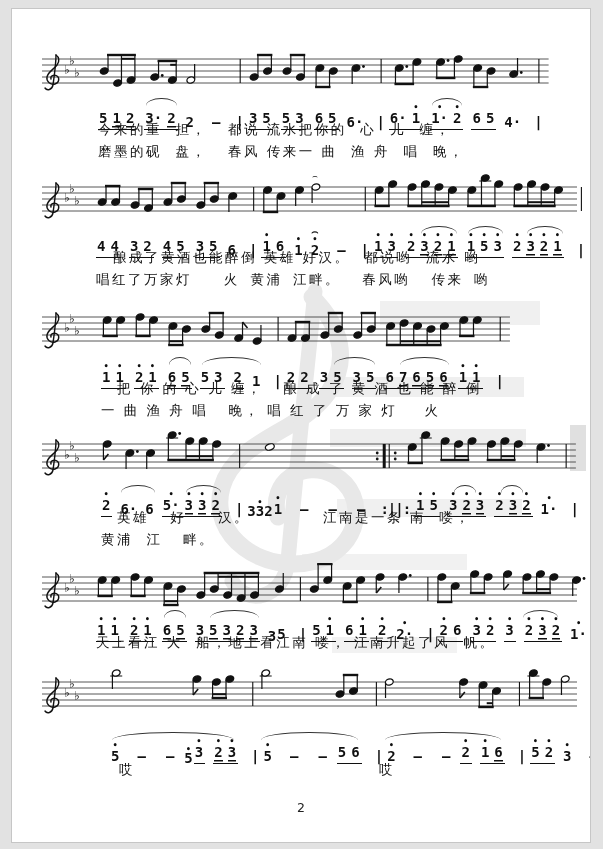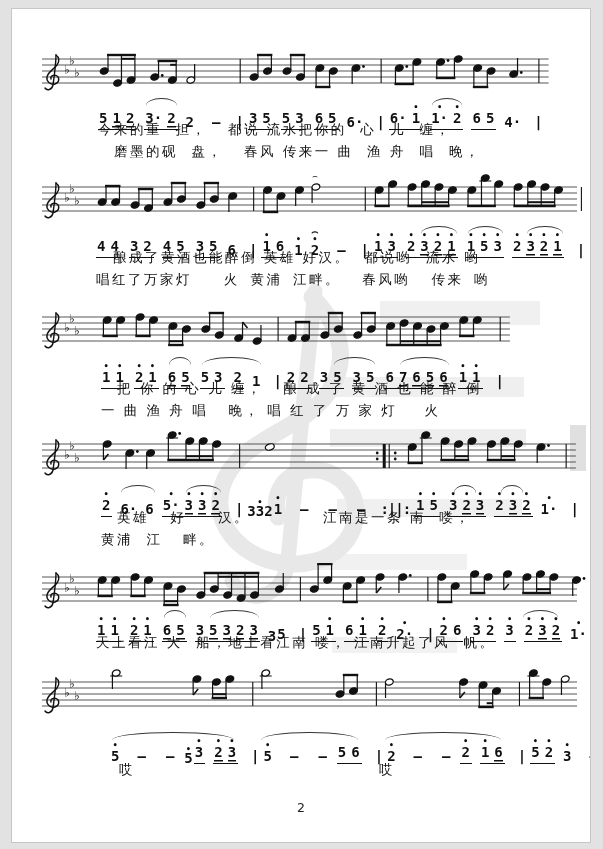--- a/index.html
+++ b/index.html
@@ -49,21 +49,21 @@
       <g stroke="#e8e8e8" fill="none" stroke-linecap="round">
         <path d="M300 288 C330 318 338 352 316 384 C288 424 224 430 210 478 C196 528 252 566 304 552 C348 540 358 486 322 466 C292 450 256 472 266 508" stroke-width="17"></path>
         <path d="M303 282 C294 372 284 462 276 552 C272 590 234 598 220 572" stroke-width="15"></path>
       </g>
     </svg>
     <div id="pageno">2</div>
   <div class="jp" style="left: 86px; top: 96px;"><span class="grp"><span class="tk"><span class="hd">•</span><span class="bd">5</span></span><span class="tk u2"><span class="hd">•</span><span class="bd">1</span></span><span class="tk u2"><span class="hd">•</span><span class="bd">2</span></span></span><span class="grp"><span class="tk"><span class="hd">•</span><span class="bd">3·</span></span><span class="tk u2"><span class="hd">•</span><span class="bd">2</span></span></span><span class="tk"><span class="hd">•</span><span class="bd">2</span></span><span class="tk r"><span class="hd">•</span><span class="bd">—</span></span><span class="tk bar"><span class="hd">•</span><span class="bd">|</span></span><span class="grp"><span class="tk"><span class="hd">•</span><span class="bd">3</span></span><span class="tk"><span class="hd">•</span><span class="bd">5</span></span></span><span class="grp"><span class="tk"><span class="hd">•</span><span class="bd">5</span></span><span class="tk"><span class="hd">•</span><span class="bd">3</span></span></span><span class="grp"><span class="tk"><span class="hd">•</span><span class="bd">6</span></span><span class="tk"><span class="hd">•</span><span class="bd">5</span></span></span><span class="tk"><span class="hd">•</span><span class="bd">6·</span></span><span class="tk bar"><span class="hd">•</span><span class="bd">|</span></span><span class="grp"><span class="tk"><span class="hd">•</span><span class="bd">6·</span></span><span class="tk"><span class="hd on">•</span><span class="bd">1</span></span></span><span class="grp"><span class="tk"><span class="hd on">•</span><span class="bd">1·</span></span><span class="tk"><span class="hd on">•</span><span class="bd">2</span></span></span><span class="grp"><span class="tk"><span class="hd">•</span><span class="bd">6</span></span><span class="tk"><span class="hd">•</span><span class="bd">5</span></span></span><span class="tk"><span class="hd">•</span><span class="bd">4·</span></span><span class="tk bar"><span class="hd">•</span><span class="bd">|</span></span></div>
       <div class="arc" style="left: 134.312px; width: 30.2969px; top: 89px;"></div>
       <div class="arc" style="left: 420.141px; width: 30.2969px; top: 89px;"></div>
       <div class="lyr" style="left: 86px; top: 112px;"><span style="left: 0px;">今来的重  担，   都说 流水把你的  心  儿  缠，</span></div>
-      <div class="lyr" style="left: 86px; top: 134px;"><span style="left: 16px;">磨墨的砚  盘，   春风 传来一 曲  渔 舟  唱  晚，</span></div>
+      <div class="lyr" style="left: 86px; top: 134px;"><span style="left: 0px;">磨墨的砚  盘，   春风 传来一 曲  渔 舟  唱  晚，</span></div>
       <svg width="578" height="60" class="staff" style="top: 36px; left: 0px;">
         <line x1="30" y1="14" x2="536.609375" y2="14" stroke="#444" stroke-width="0.9"></line>
         <line x1="30" y1="20" x2="536.609375" y2="20" stroke="#444" stroke-width="0.9"></line>
         <line x1="30" y1="26" x2="536.609375" y2="26" stroke="#444" stroke-width="0.9"></line>
         <line x1="30" y1="32" x2="536.609375" y2="32" stroke="#444" stroke-width="0.9"></line>
         <line x1="30" y1="38" x2="536.609375" y2="38" stroke="#444" stroke-width="0.9"></line>
         <g stroke="#111111" fill="none" stroke-width="1.4" stroke-linecap="round">
           <path d="M44 10 C47 12 48 16 45 20 C41 25 36 27 35 32 C34 37 39 40 43 39 C47 38 48 33 45 31 C42 29 38 31 39 34"></path>
           <path d="M44 10 C44 20 42 32 41 40 C40 45 35 46 33 43"></path>
         </g>

